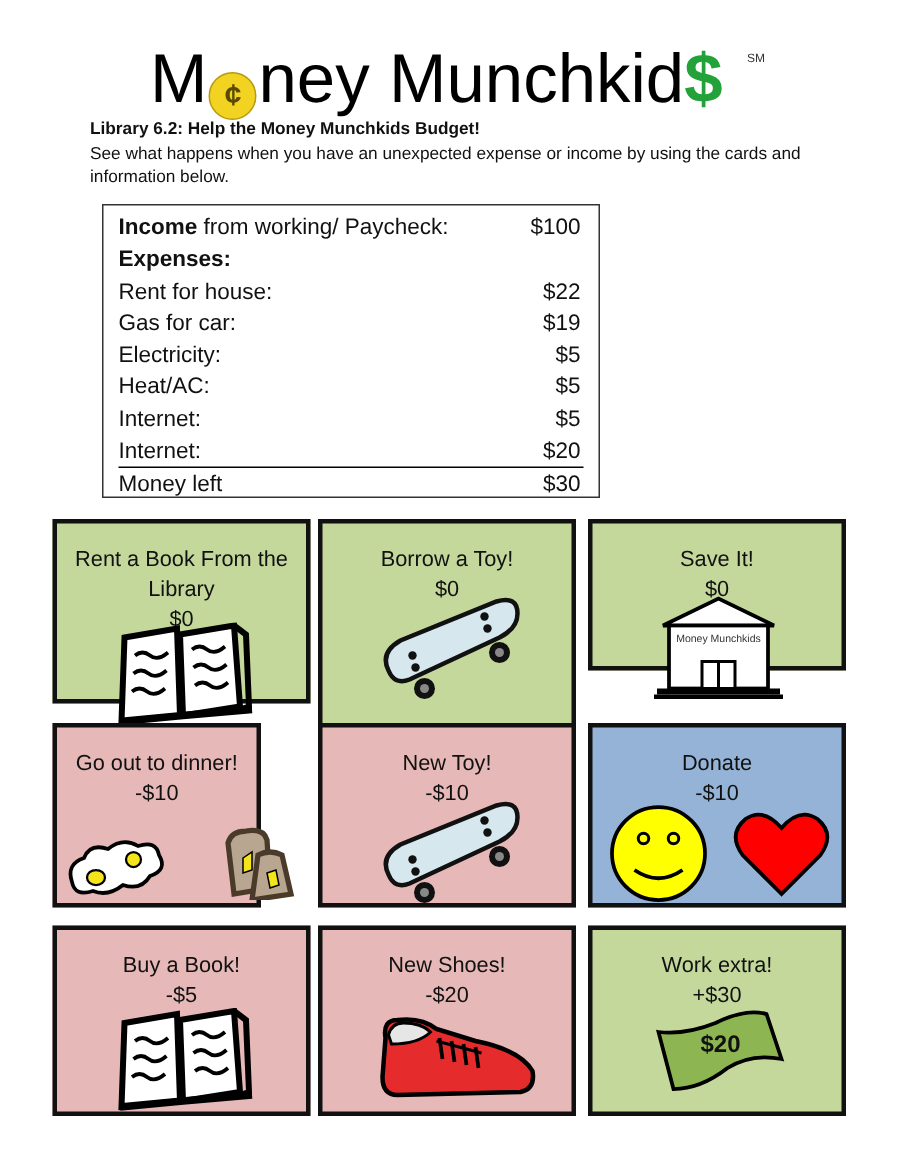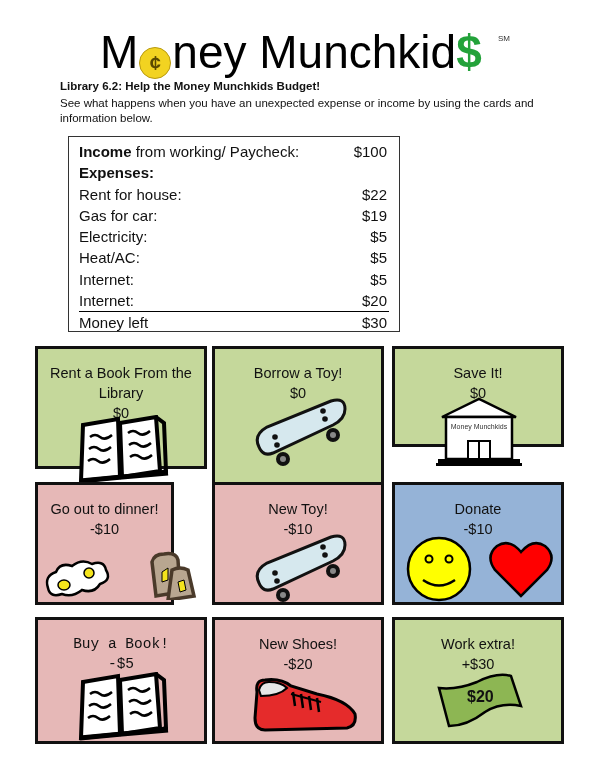--- a/index.html
+++ b/index.html
@@ -160,21 +160,21 @@
     <circle cx="34" cy="34" r="31" fill="#ffff00" stroke="#000" stroke-width="2.5"></circle>
     <circle cx="24" cy="24" r="3.5" fill="none" stroke="#000" stroke-width="2"></circle>
     <circle cx="44" cy="24" r="3.5" fill="none" stroke="#000" stroke-width="2"></circle>
     <path d="M18 45 Q34 56 50 45" fill="none" stroke="#000" stroke-width="2.5"></path>
   </svg>
   <svg width="68" height="62" viewBox="0 0 68 62" style="left:92px;top:53px;">
     <path d="M34 58 L8 32 Q-2 18 10 8 Q22 0 34 14 Q46 0 58 8 Q70 18 60 32 Z" fill="#ff0000" stroke="#000" stroke-width="2.5"></path>
   </svg>
 </div>
 
-<div class="card pink" style="left:35px;top:617px;width:172px;height:127px;font-family:Liberation Mono, monospace;">
+<div class="card pink" style="left:35px;top:617px;width:172px;height:127px;">
   <div>Buy a Book!</div>
   <div>-$5</div>
   <svg width="92" height="70" viewBox="0 0 92 70" style="left:40px;top:52px;">
       <use href="#book"></use>
     </svg>
 </div>
 
 <div class="card pink" style="left:212px;top:617px;width:172px;height:127px;">
   <div>New Shoes!</div>
   <div>-$20</div>

